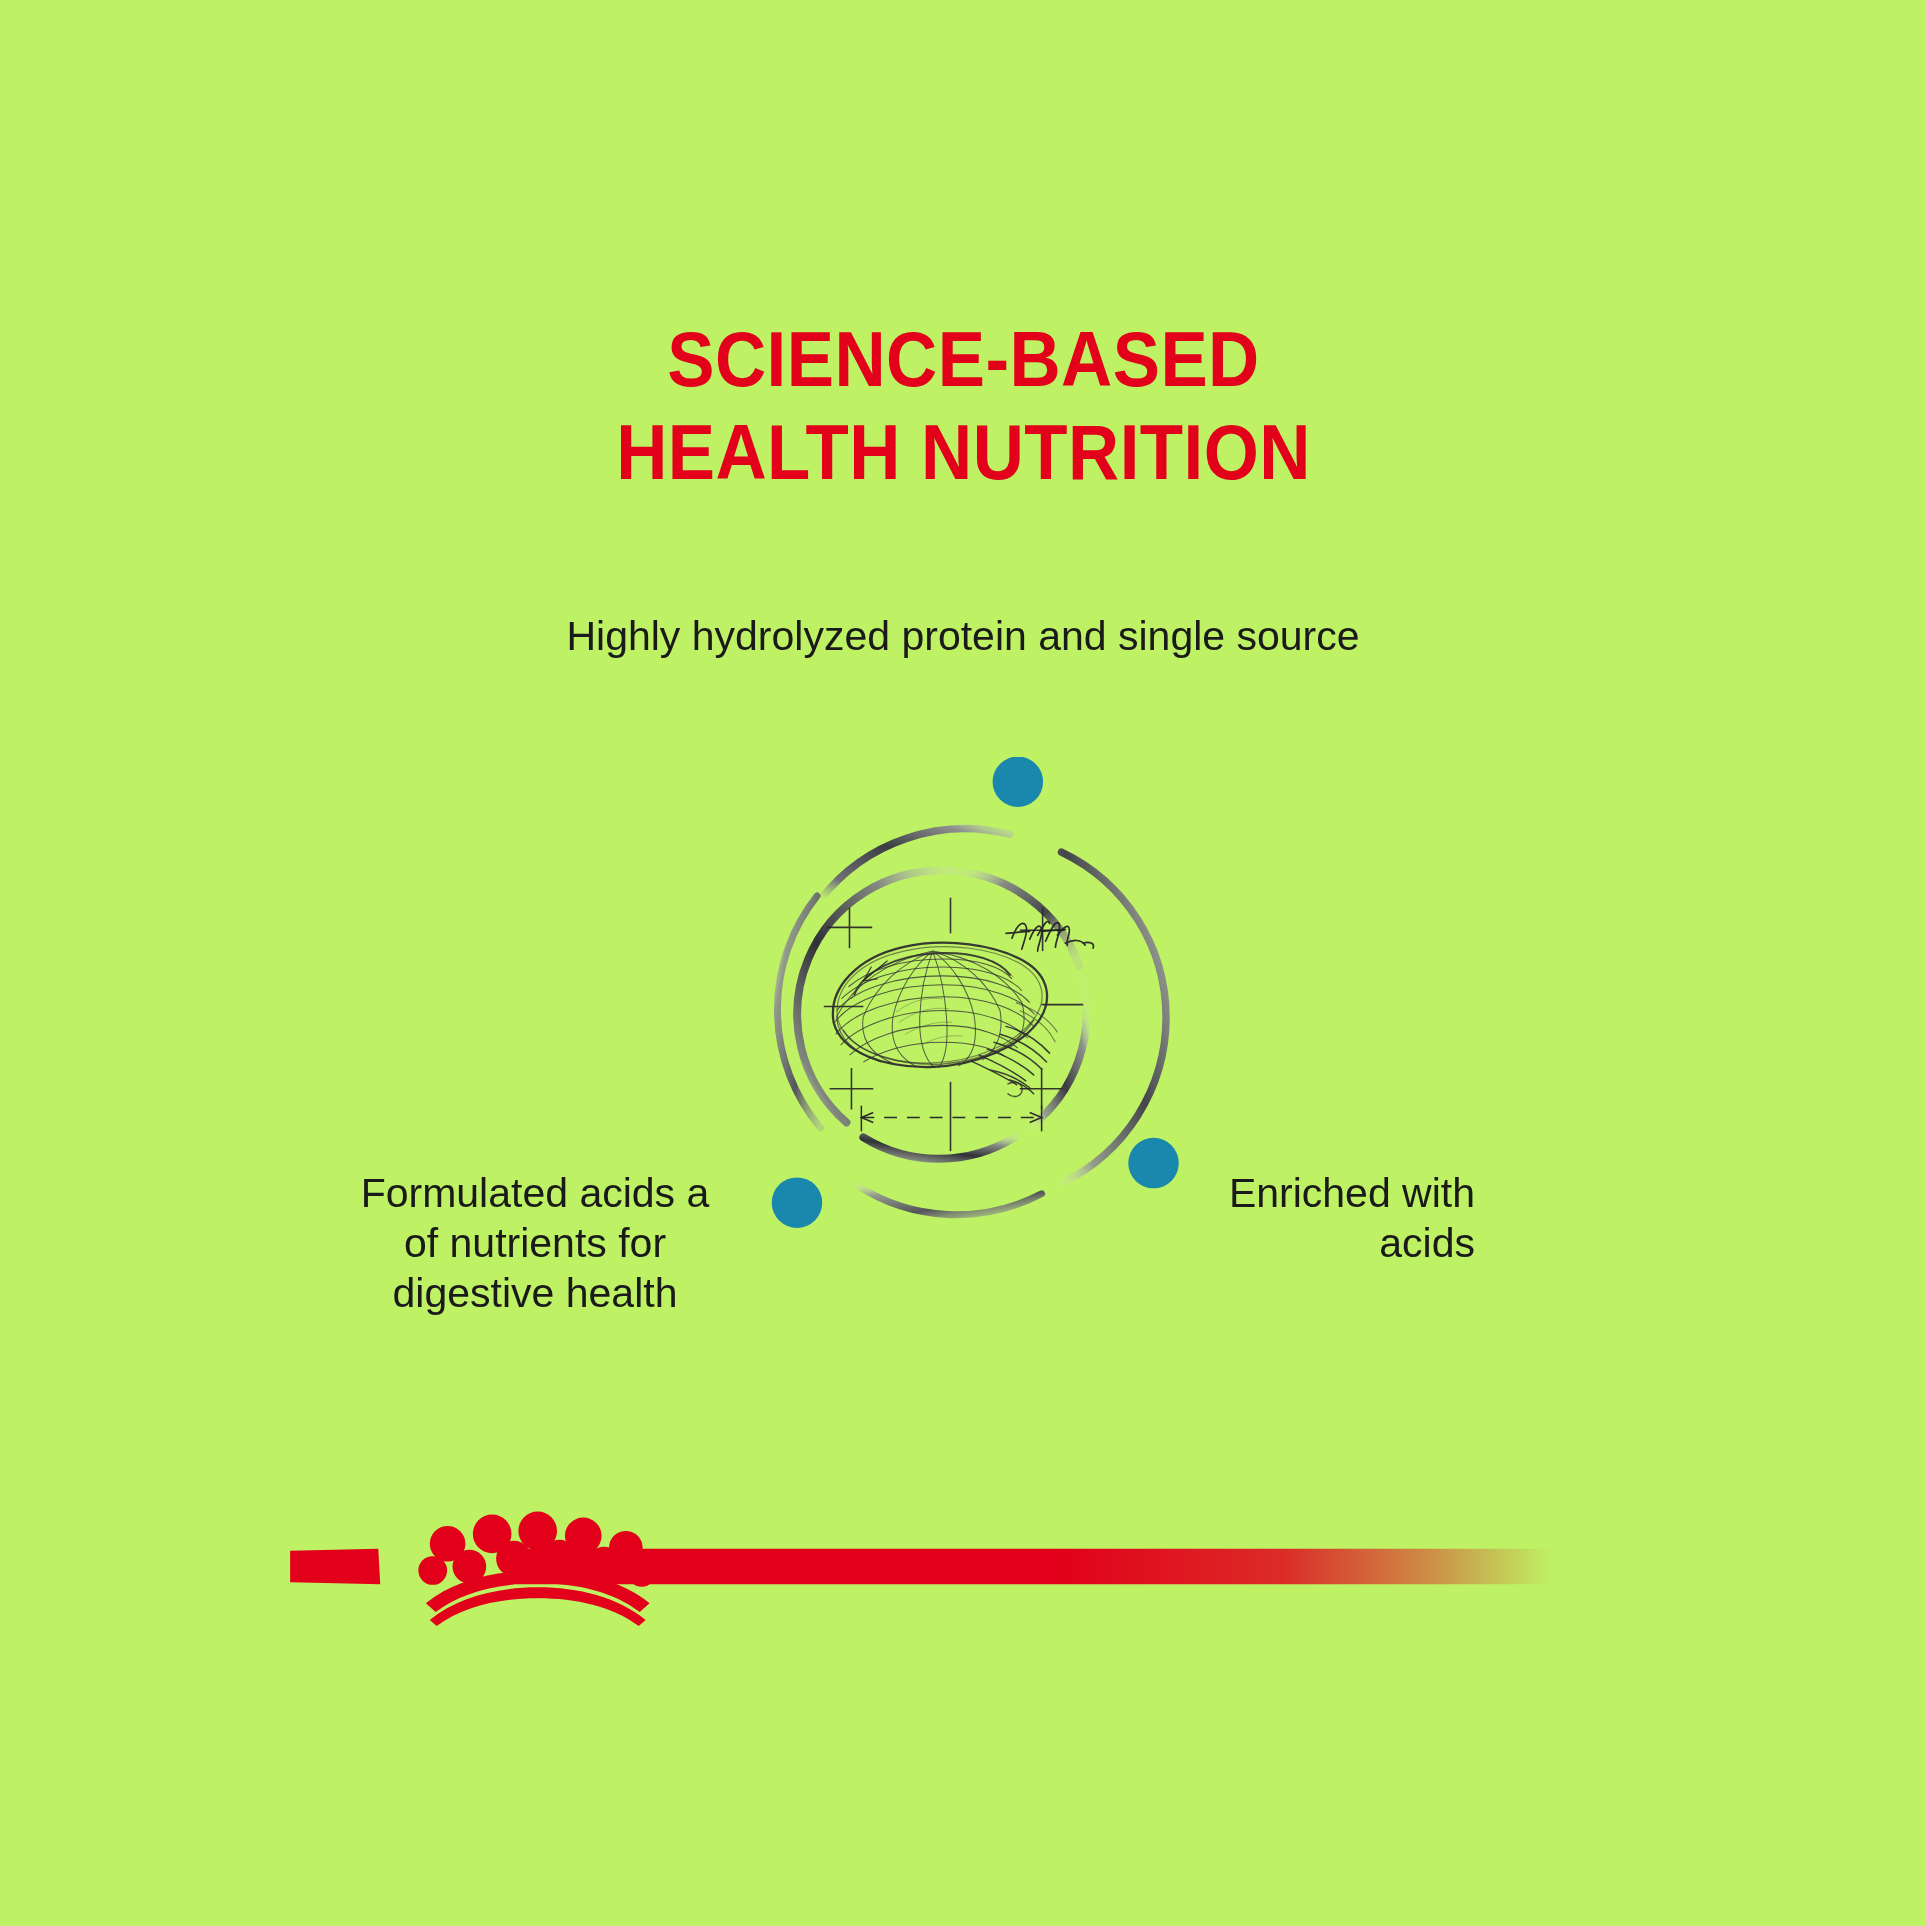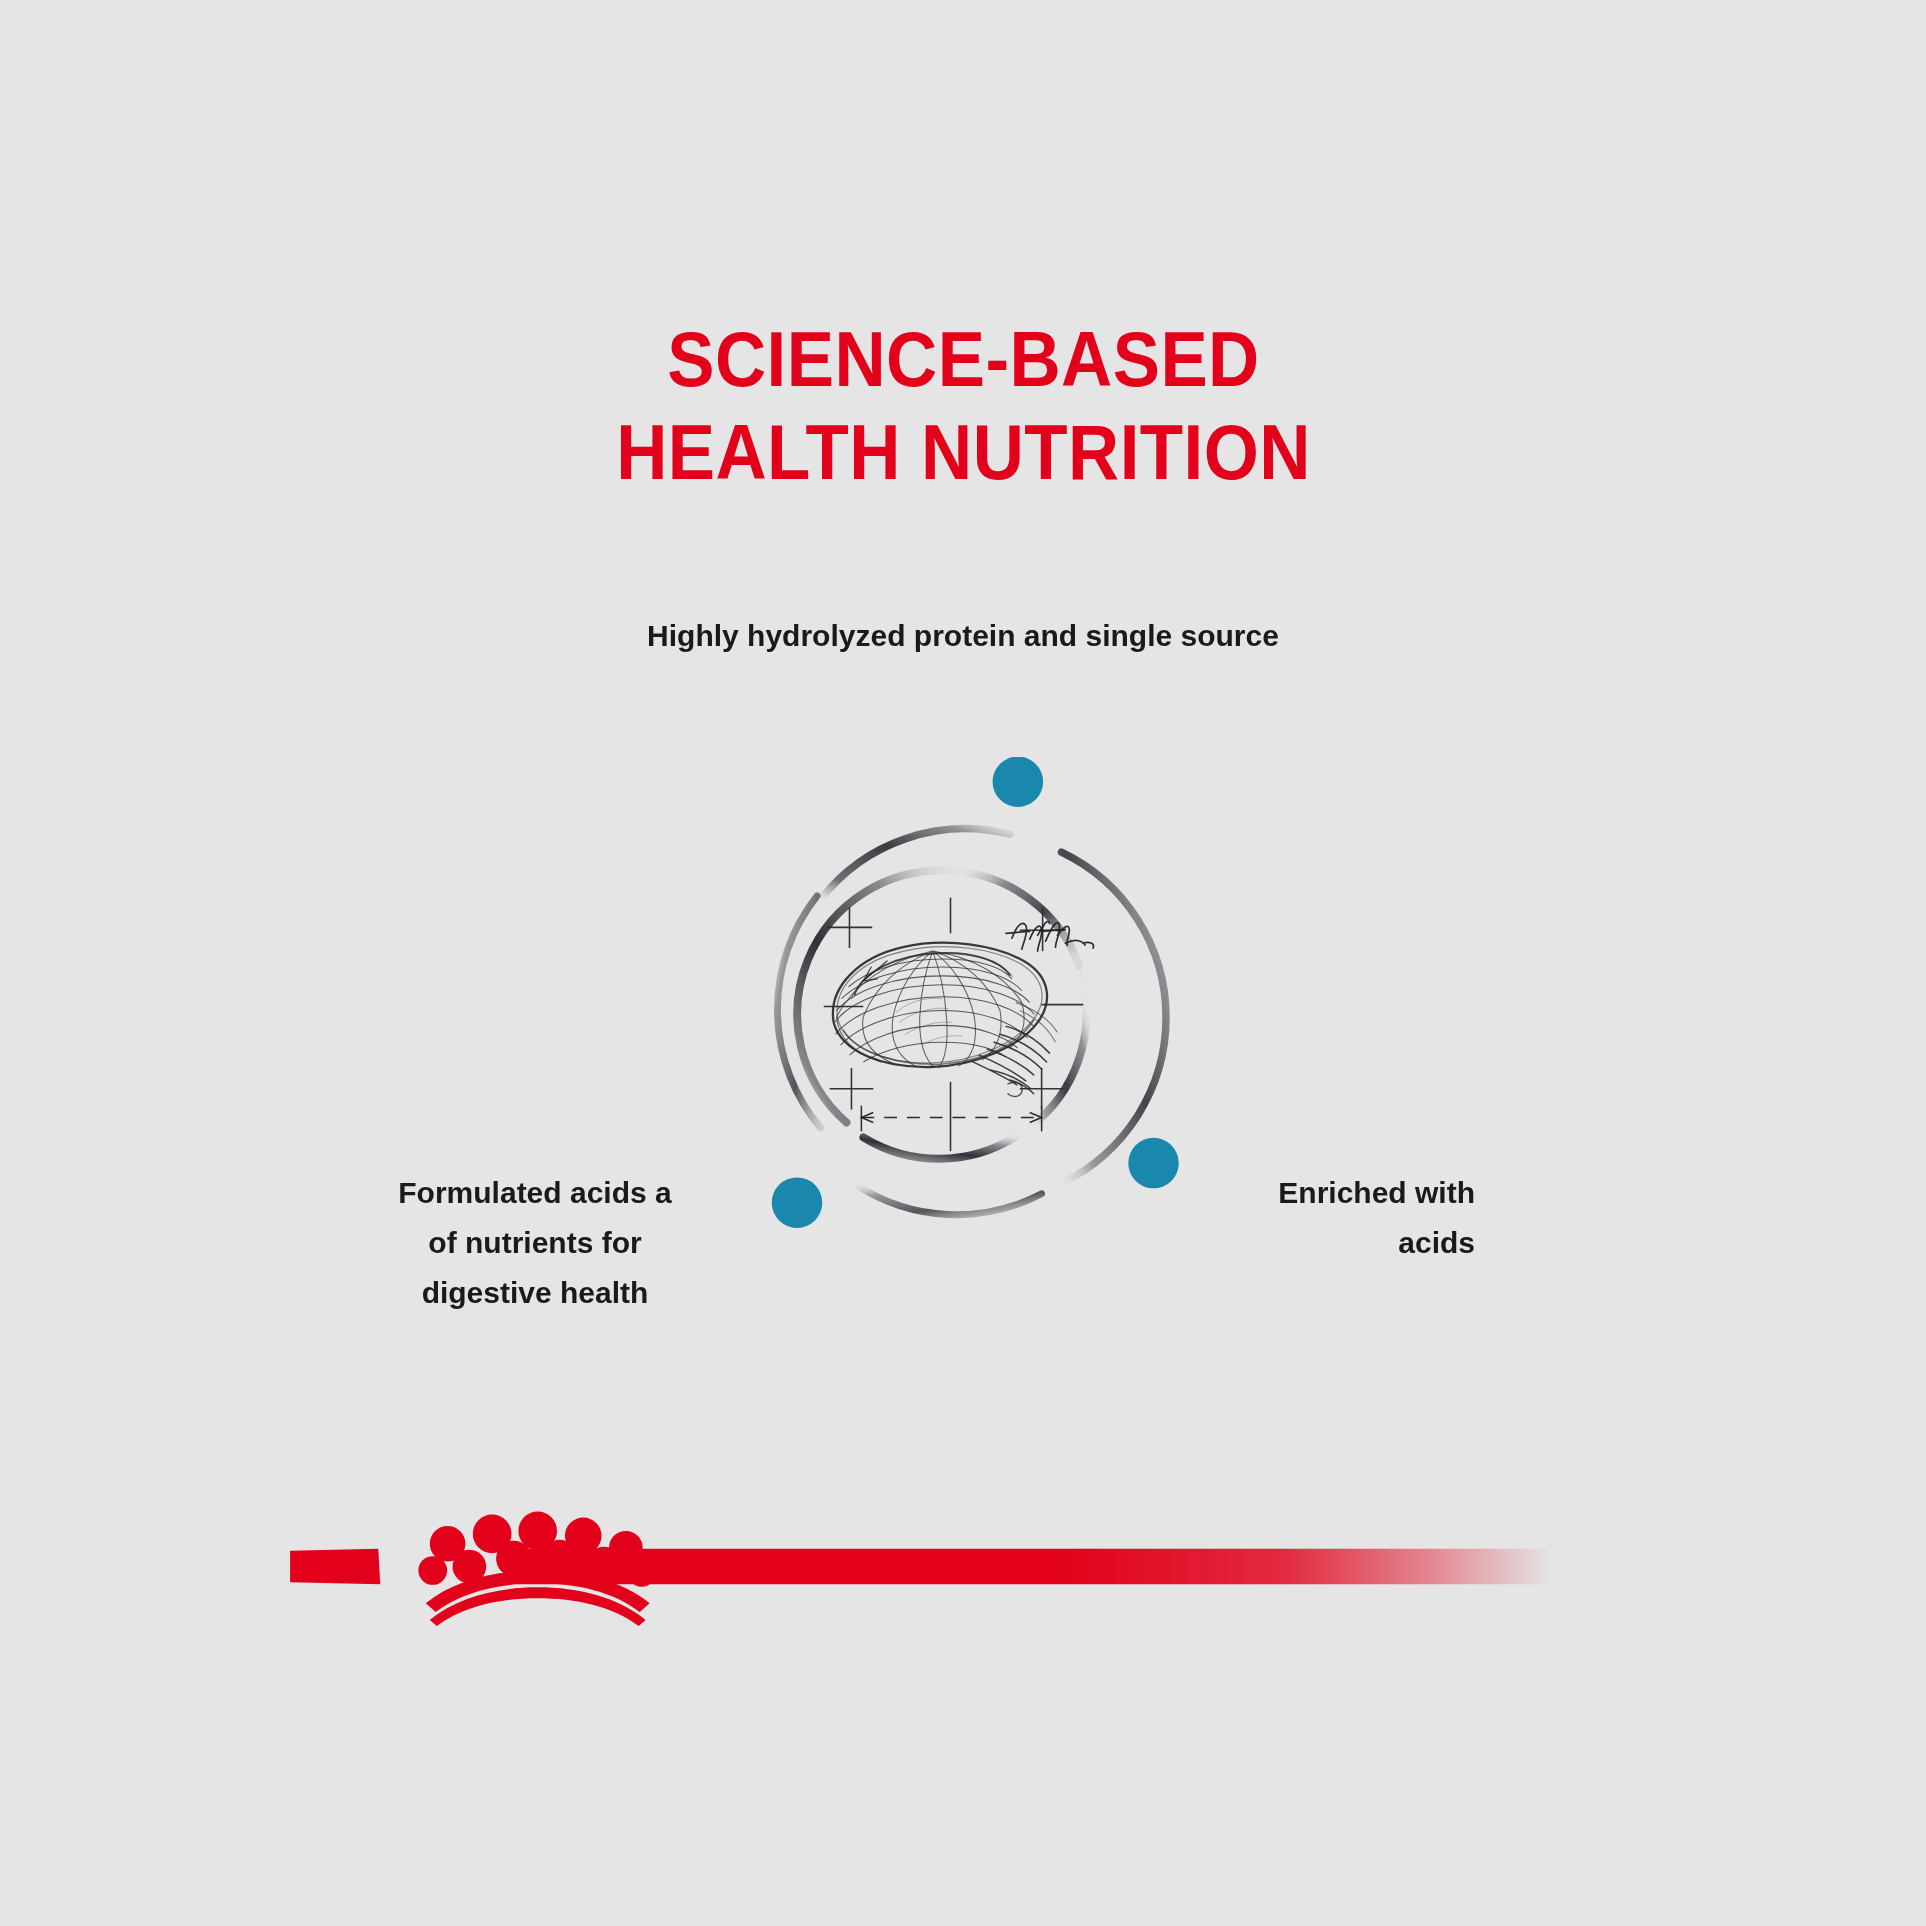--- a/index.html
+++ b/index.html
@@ -10,21 +10,21 @@
     height:1927px;
     background:#ffffff;
     font-family:"Liberation Sans", sans-serif;
     overflow:hidden;
   }
 
   #page {
     position:relative;
     width:1927px;
     height:1927px;
-    background:#e5e5e5;
+    background:#bef264;
   }
 
   
   .title-block {
     position:absolute;
     left:0;
     top:313px;
     width:1927px;
     text-align:center;
   }
@@ -38,24 +38,24 @@
     font-family:"Liberation Sans Narrow","Liberation Sans", sans-serif;
     transform:scaleX(0.92);
     transform-origin:center;
     white-space:nowrap;
   }
 
   
   .claim {
     position:absolute;
     color:#1a1a1a;
-    font-size:30px;
+    font-size:41px;
     line-height:50px;
     font-family:"Liberation Sans", sans-serif;
-    font-weight:700;
+    font-weight:400;
   }
   .claim-top {
     left:468px;
     top:611px;
     width:990px;
     text-align:center;
   }
   .claim-left {
     left:327px;
     top:1168px;

